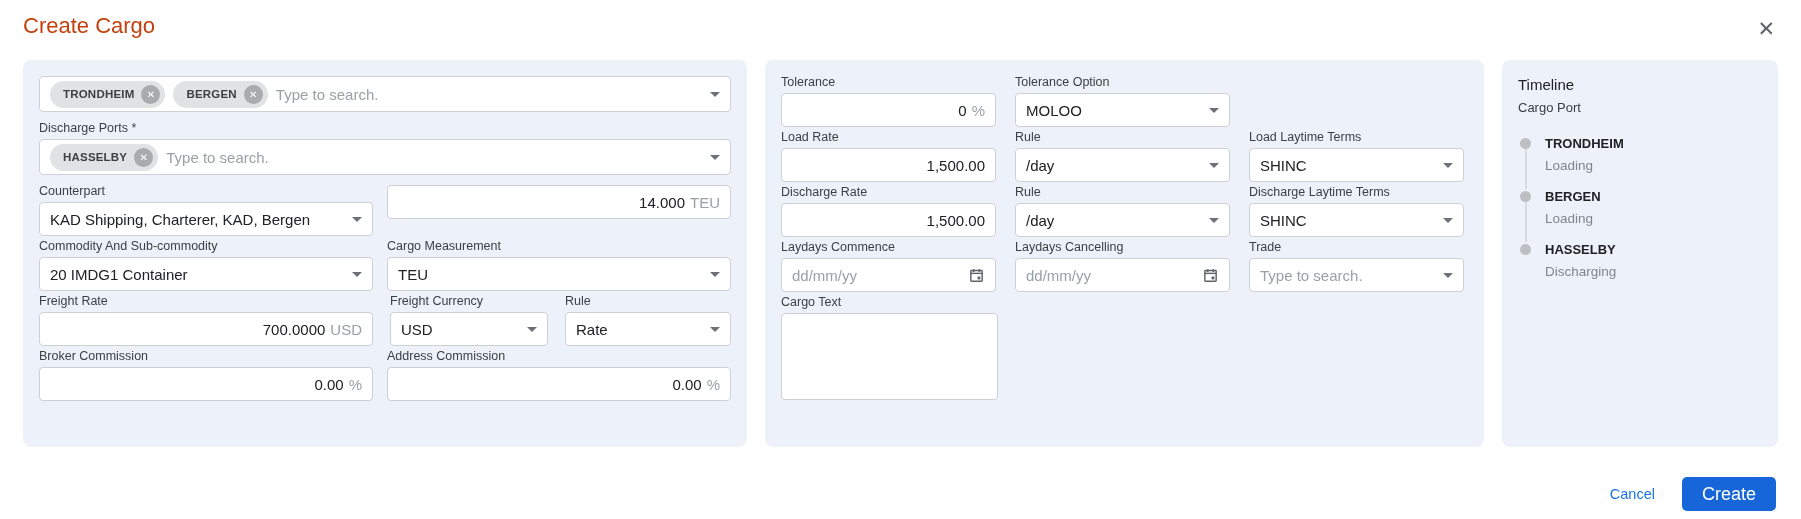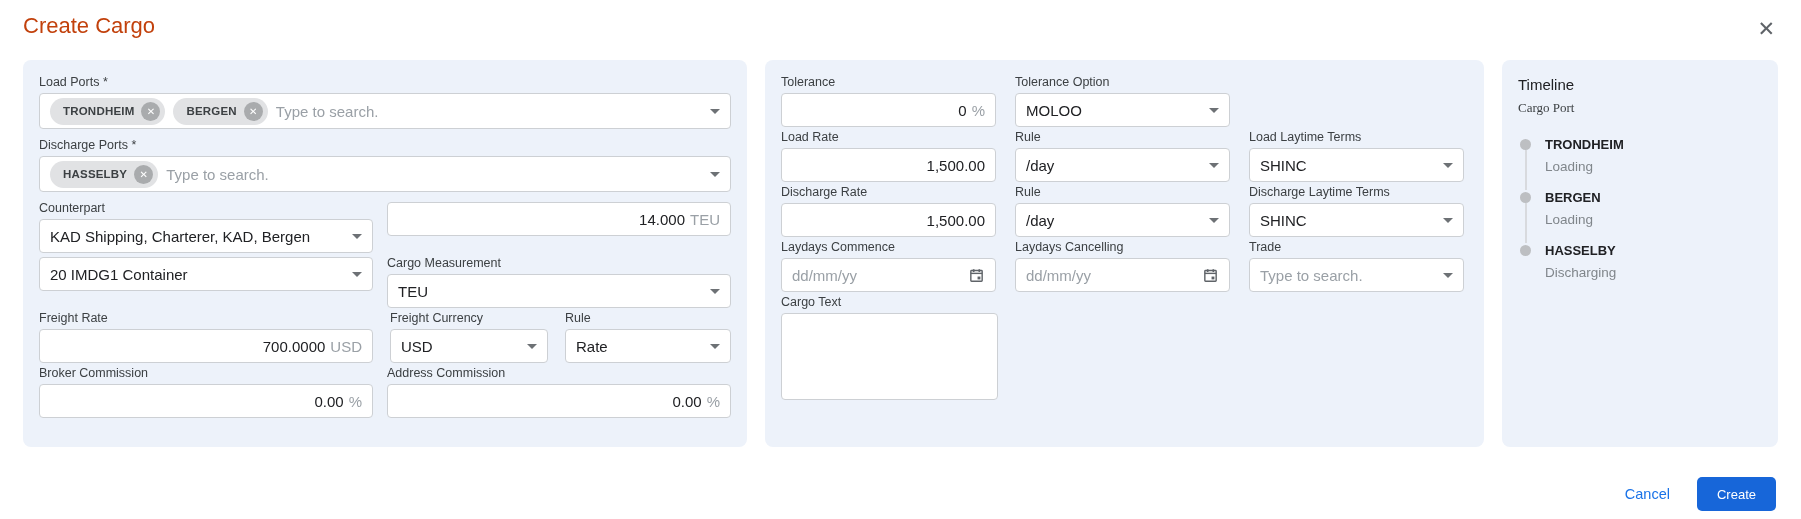--- a/index.html
+++ b/index.html
@@ -51,54 +51,53 @@
     display:flex; align-items:center; justify-content:center; font-size:10px; font-weight:400; cursor:pointer;
   }
   
   .row2  { display:grid; grid-template-columns:334px 1fr; column-gap:14px; }
   .row3l { display:grid; grid-template-columns:334px 158px 1fr; column-gap:17px; }
   .row3m { display:grid; grid-template-columns:215px 215px 215px; column-gap:19px; }
   
   .cal-icon { margin-left:auto; flex:none; display:flex; }
   
   .tl-title { font-size:15px; color:#202124; }
-  .tl-sub { font-size:13px; color:#3c4043; margin-top:7px;font-family:Liberation Serif, serif; }
+  .tl-sub { font-size:13px; color:#3c4043; margin-top:7px; }
   .tl-list { margin-top:21px; margin-left:2px; }
   .tl-item { display:flex; gap:14px; }
   .tl-rail { display:flex; flex-direction:column; align-items:center; width:11px; flex:none; }
   .tl-dot { width:11px; height:11px; border-radius:50%; background:#bdbfc2; flex:none; margin-top:2px; }
   .tl-line { width:2px; flex:1; background:#d8dade; min-height:26px; }
   .tl-item:last-child .tl-line { display:none; }
   .tl-text { padding-bottom:16px; }
   .tl-port { font-size:13px; font-weight:700; color:#202124; line-height:15px; }
   .tl-activity { font-size:13.5px; color:#80868b; margin-top:7px; line-height:15px; }
   
   .footer { position:absolute; right:25px; bottom:8px; display:flex; align-items:center; gap:27px; }
   .cancel-link { color:#1a73e8; font-size:14.5px; cursor:pointer; background:none; border:none; font-family:inherit; }
   .create-btn {
     background:#1766d9; color:#fff; border:none; border-radius:5px; height:34px; padding:0 20px;
-    font-size:13px; font-family:inherit; cursor:pointer;
+    font-size:18px; font-family:inherit; cursor:pointer;
   }
 </style>
 </head>
 <body>
 
 <div class="app">
 
   <div class="header">
     <div class="title">Create Cargo</div>
     <div class="close-btn">✕</div>
   </div>
 
   <div class="panels">
 
     <div class="panel panel-left">
 
       <div class="fg fg-ports">
-        <span class="flabel">Load Ports *</span>
         <div class="box box-ports">
           <span class="chip">
             <span>TRONDHEIM</span>
             <span class="chip-x">✕</span>
           </span>
           <span class="chip">
             <span>BERGEN</span>
             <span class="chip-x">✕</span>
           </span>
           <span class="ph">Type to search.</span>
@@ -129,20 +128,21 @@
         <div class="fg">
           <div class="box num">
             <span>14.000</span>
             <span class="suffix">TEU</span>
           </div>
         </div>
       </div>
 
       <div class="row2">
         <div class="fg">
+          <span class="flabel">Commodity And Sub-commodity</span>
           <div class="box">
             <span>20 IMDG1 Container</span>
             <span class="caret"></span>
           </div>
         </div>
         <div class="fg">
           <span class="flabel">Cargo Measurement</span>
           <div class="box">
             <span>TEU</span>
             <span class="caret"></span>

